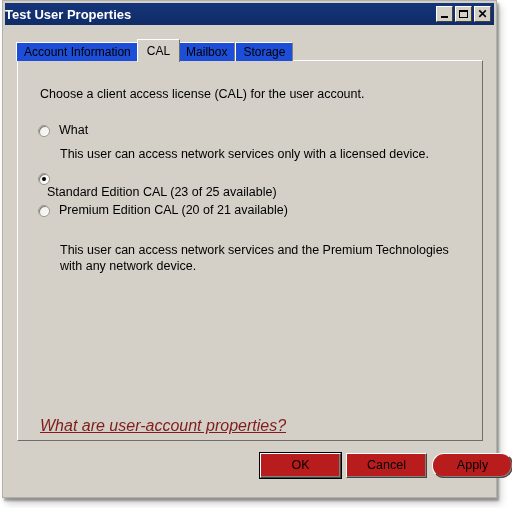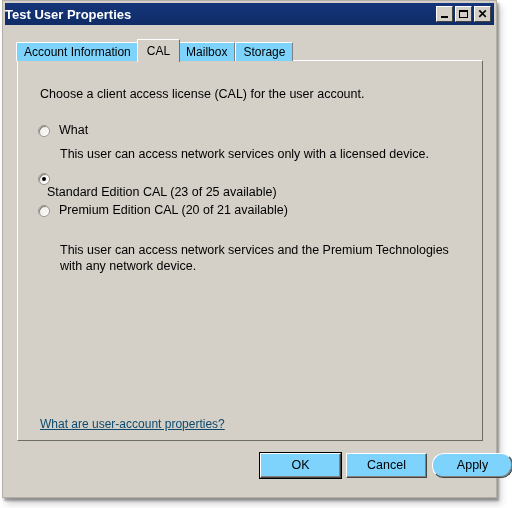--- a/index.html
+++ b/index.html
@@ -103,21 +103,21 @@
   #tabstrip {
     position: absolute;
     left: 13px;
     top: 38px;
     height: 22px;
     display: flex;
     align-items: flex-end;
     z-index: 4;
   }
   .tab {
-    background: #7dd3fc;
+    background: #1d4ed8;
     border-top: 1px solid #ffffff;
     border-left: 1px solid #ffffff;
     border-right: 1px solid #808080;
     border-bottom: none;
     box-sizing: border-box;
     font-size: 12px;
     color: #000000;
     padding: 2px 7px 2px 7px;
     height: 19px;
     line-height: 15px;
@@ -208,41 +208,42 @@
     color: #000000;
     line-height: 16px;
     width: 400px;
   }
 
   
   #helplink {
     position: absolute;
     left: 22px;
     top: 356px;
-    font-size: 12px;
-    color: #0c4a6e;
+    font-size: 16px;
+    color: #7f1d1d;
     text-decoration: underline;
     cursor: pointer;
     white-space: nowrap;
+    font-style: italic;
   }
 
   
   #buttonbar {
     position: absolute;
     left: 0;
     top: 452px;
     width: 495px;
     height: 30px;
   }
   .dlgbtn {
     position: absolute;
     top: 0;
     width: 81px;
     height: 25px;
-    background: #7dd3fc;
+    background: #b91c1c;
     font-family: "Liberation Sans", sans-serif;
     font-size: 12.5px;
     color: #000000;
     border-top: 1px solid #ffffff;
     border-left: 1px solid #ffffff;
     border-right: 1px solid #45443f;
     border-bottom: 1px solid #45443f;
     box-shadow: inset -1px -1px 0 #808080;
     box-sizing: border-box;
     cursor: default;

